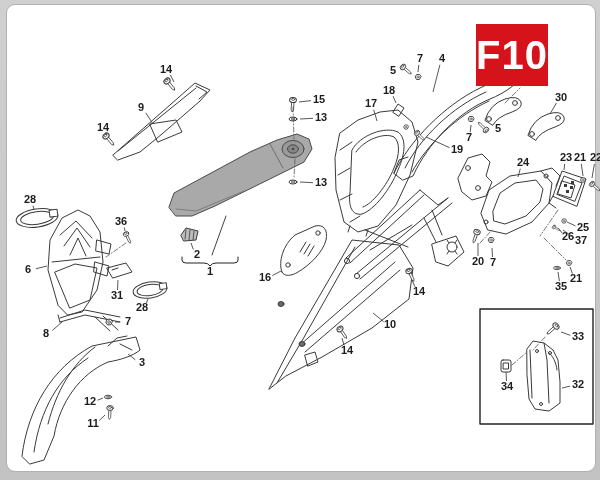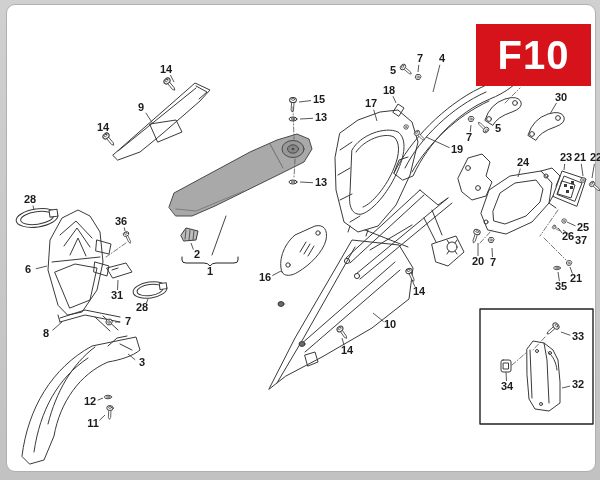--- a/index.html
+++ b/index.html
@@ -8,21 +8,21 @@
     background:linear-gradient(#d0d0d0,#c2c2c2);
     font-family:"Liberation Sans",sans-serif;
   }
   .page{
     position:absolute;left:6px;top:4px;width:588px;height:466px;
     background:#ffffff;border:1px solid #b0b0b0;border-radius:9px;
   }
   #diagram{position:absolute;left:0;top:0;width:600px;height:480px;}
   .callout{font:bold 11px "Liberation Sans",sans-serif;fill:#1c1c1c;}
   .badge{
-    position:absolute;left:476px;top:24px;width:115px;height:62px;
+    position:absolute;left:476px;top:24px;width:72px;height:62px;
     display:flex;align-items:center;justify-content:center;
     color:#ffffff;font-weight:bold;font-size:40px;letter-spacing:1px;
     font-family:"Liberation Sans",sans-serif;
   }
 </style>
 </head>
 <body>
 
 <div class="page"></div>
 

